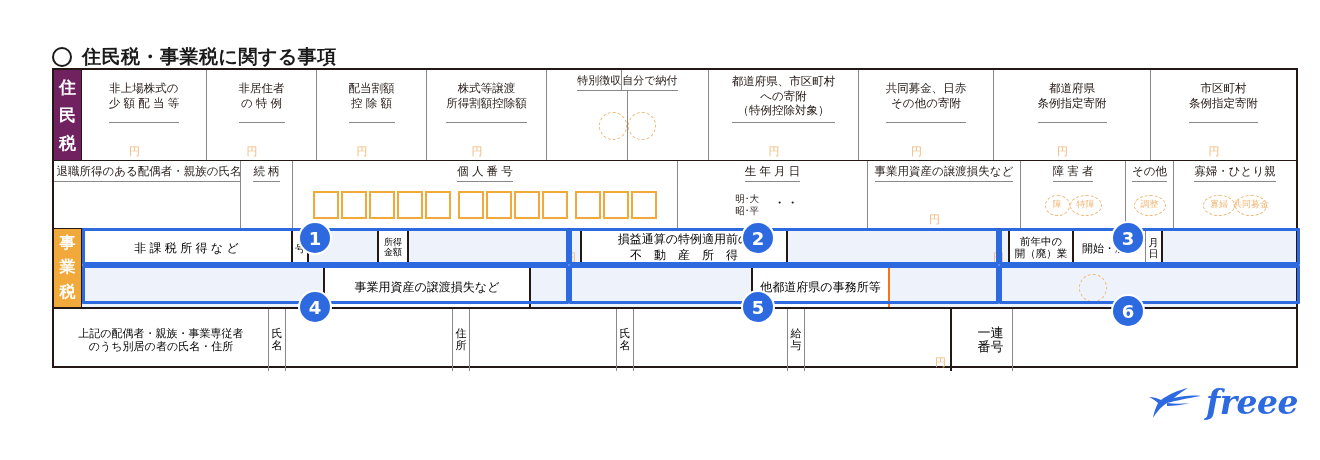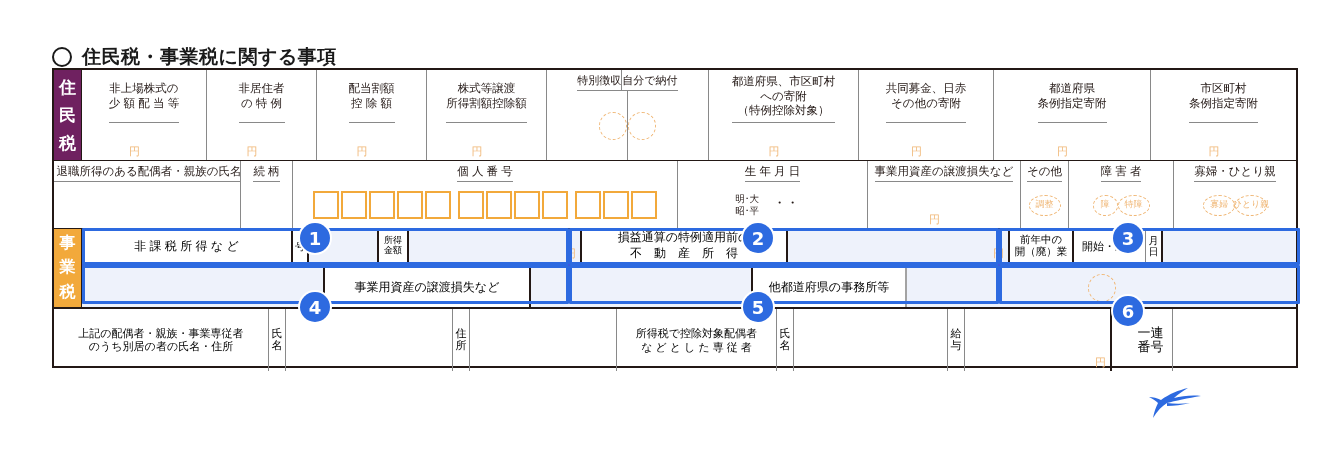--- a/index.html
+++ b/index.html
@@ -120,21 +120,21 @@
   .vlabel2{
     width:28px;flex:0 0 28px;
     background:#f2a93b;color:#fff;
     font-size:16px;font-weight:bold;
     display:flex;flex-direction:column;
     align-items:center;justify-content:space-around;
     padding:2px 0;box-sizing:border-box;
     border-right:1px solid #231815;
   }
   .bizrow{display:flex;height:50%;box-sizing:border-box;}
-  .bizrow:first-child{border-bottom:5px solid #6d28d9;}
+  .bizrow:first-child{border-bottom:1px solid #6d28d9;}
   .lbl{
     display:flex;align-items:center;justify-content:center;
     font-size:12px;box-sizing:border-box;
     border-right:2px solid #231815;
     background:#fff;
   }
   .inp{
     background:#eef2fb;box-sizing:border-box;
     border-right:1px solid #898989;position:relative;
     display:flex;align-items:center;justify-content:flex-end;
@@ -347,40 +347,40 @@
       </div>
     </div>
 
     <div class="cell colgrp" style="width:153px">
       <div class="r2hdr">事業用資産の譲渡損失など</div>
       <div class="r2val">
         <span class="yen">円</span>
       </div>
     </div>
 
-    <div class="cell colgrp" style="width:48px">
-      <div class="r2hdr">その他</div>
-      <div class="r2val" style="justify-content:center">
-        <span class="omark w">調整</span>
-      </div>
-    </div>
-
     <div class="cell colgrp" style="width:105px">
       <div class="r2hdr">障 害 者</div>
       <div class="r2val" style="justify-content:space-around">
         <span class="omark">障</span>
         <span class="omark w">特障</span>
       </div>
     </div>
 
+    <div class="cell colgrp" style="width:48px">
+      <div class="r2hdr">その他</div>
+      <div class="r2val" style="justify-content:center">
+        <span class="omark w">調整</span>
+      </div>
+    </div>
+
     <div class="cell colgrp" style="flex:1">
       <div class="r2hdr">寡婦・ひとり親</div>
       <div class="r2val" style="justify-content:space-around">
         <span class="omark w">寡婦</span>
-        <span class="omark w">ひとり親</span>
+        <span class="omark w">共同募金</span>
       </div>
     </div>
   </div>
 
   <div id="sec3" style="display:flex">
     <div class="vlabel2">
       <span>事</span>
       <span>業</span>
       <span>税</span>
     </div>
@@ -413,21 +413,21 @@
           <span>月</span>
           <span>日</span>
         </div>
         <div class="inp" style="flex:1;border-right:none"></div>
       </div>
 
       <div class="bizrow">
         <div class="inp" style="width:243px;border-right:2px solid #231815"></div>
         <div class="lbl" style="width:206px">事業用資産の譲渡損失など</div>
         <div class="inp" style="width:222px;border-right:2px solid #231815"></div>
-        <div class="lbl" style="width:154px;border-right:2px solid #a3a3a3">他都道府県の事務所等</div>
+        <div class="lbl" style="width:137px;border-right:2px solid #f97316">他都道府県の事務所等</div>
         <div class="inp" style="flex:1;border-right:none;justify-content:center">
           <span class="circle-mark"></span>
         </div>
       </div>
 
     </div>
   </div>
 
   <div id="sec4">
     <div class="vlbl-sm" style="width:215px;text-align:left">
@@ -437,24 +437,20 @@
     <div class="vchar" style="width:17px">
       <span>氏</span>
       <span>名</span>
     </div>
     <div class="cell" style="width:167px"></div>
     <div class="vchar" style="width:17px">
       <span>住</span>
       <span>所</span>
     </div>
     <div class="cell" style="width:147px"></div>
-    <div class="vlbl-sm" style="width:160px;text-align:center;line-height:1.3">
-      <span>所得税で控除対象配偶者</span>
-      <span>な ど と し た 専 従 者</span>
-    </div>
     <div class="vchar" style="width:17px">
       <span>氏</span>
       <span>名</span>
     </div>
     <div class="cell" style="width:154px"></div>
     <div class="vchar" style="width:17px">
       <span>給</span>
       <span>与</span>
     </div>
     <div class="cell" style="width:147px;border-right:2px solid #231815">
@@ -493,13 +489,14 @@
   </div>
 <div class="badge" style="left:1113px;top:296px">
     <span>6</span>
   </div>
 
 <div id="logo">
   <svg width="56" height="40" viewBox="0 0 56 40">
     <path d="M53 14 C44 13 34 14 26 16 C30 12 35 9 40 6 C31 8 21 12 13 18 C9 16 5 15 1 15 C5 17 8 19 10 21 C8 25 6 30 5 36 C9 29 14 24 19 21 C27 19 40 16 53 14 Z" fill="#2d6ae0"></path>
     <path d="M19 21 C26 22 34 22 42 21 C34 23 26 24 19 24 Z" fill="#2d6ae0"></path>
   </svg>
+  <span class="wordmark">freee</span>
 </div>
 
 </body></html>

